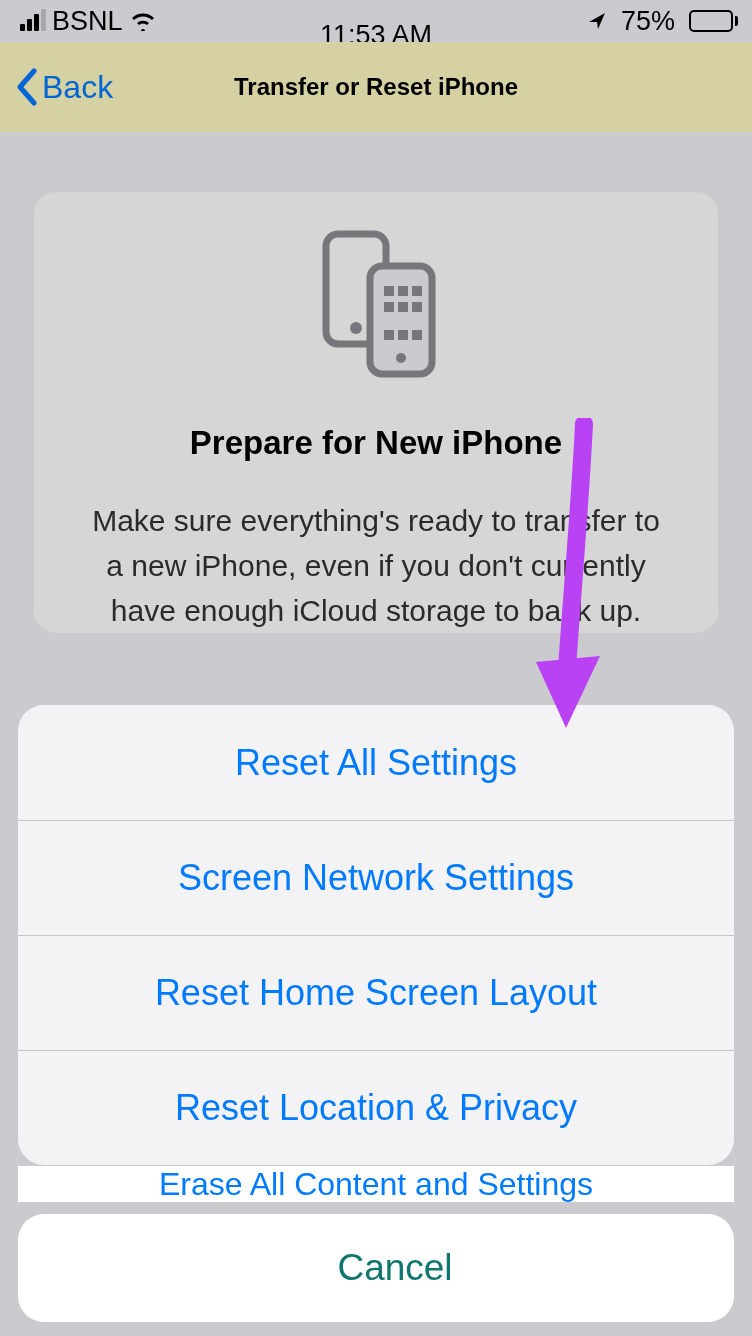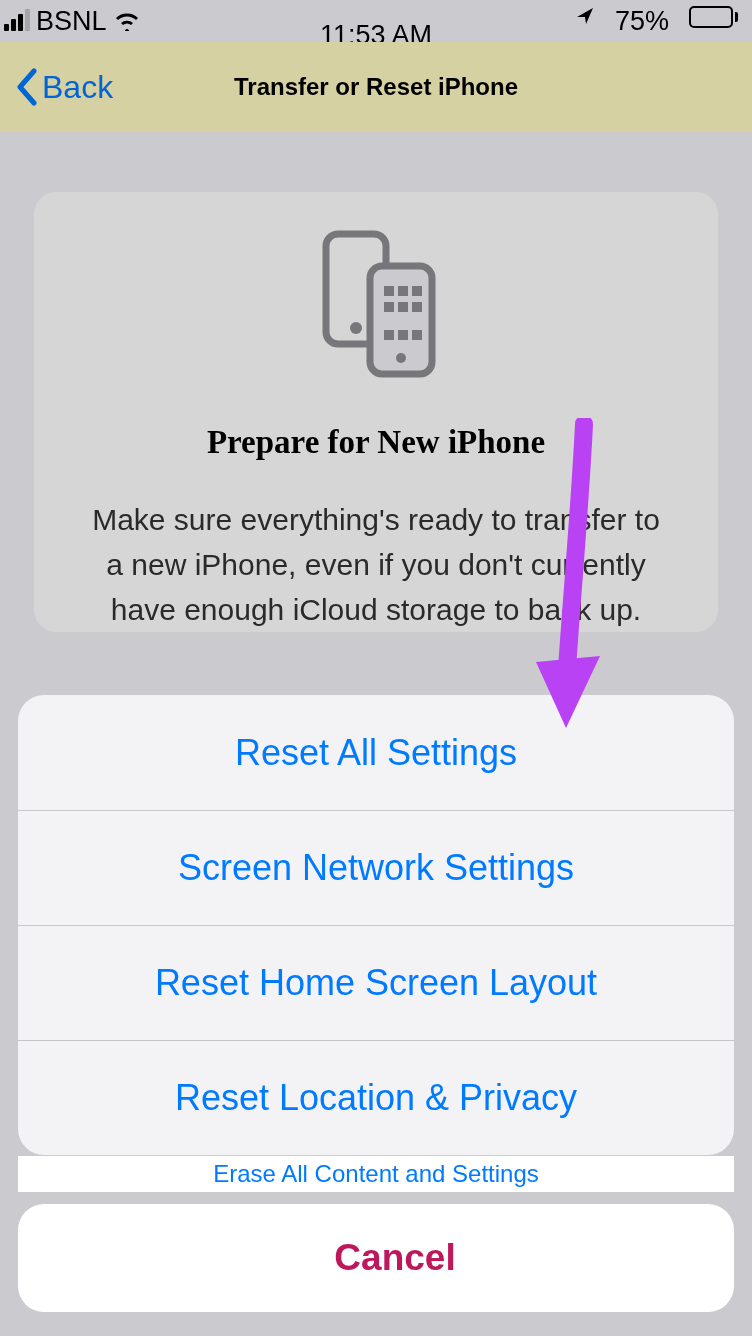--- a/index.html
+++ b/index.html
@@ -33,43 +33,43 @@
       right: 0;
       bottom: 0;
       background: #f2f2f7;
     }
     
     .status-bar {
       display: flex;
       justify-content: space-between;
       align-items: center;
       height: 42px;
-      padding: 0 14px 0 4px;
+      padding: 0 14px 0 20px;
       font-size: 27px;
       font-weight: 500;
       color: #000;
       background: #f2f2f7;
     }
     .status-left {
       display: flex;
       align-items: center;
       gap: 6px;
     }
     .status-center {
       position: absolute;
       left: 0;
       right: 0;
       text-align: center;
       pointer-events: none;
       margin-top: 28px;
     }
     .status-right {
       display: flex;
-      align-items: flex-start;
-      gap: 20px;
+      align-items: center;
+      gap: 14px;
     }
     .signal-bars {
       display: inline-flex;
       align-items: flex-end;
       gap: 2px;
       height: 20px;
     }
     .signal-bars span {
       width: 5px;
       background: #000;
@@ -142,33 +142,32 @@
       border-radius: 22px;
       padding: 36px 46px 0;
       text-align:center;
     }
     .phone-icon { margin: 0 auto 42px; width:120px; }
     .card-title {
       font-size: 33px;
       font-weight: 700;
       color:#000;
       margin-bottom: 36px;
-      font-family: Liberation Serif, serif;
     }
     .card-body {
       font-size: 30px;
       line-height: 1.5;
       color:#333;
     }
     
     .action-sheet-wrapper {
       position:absolute;
       left:18px;
       right:18px;
-      bottom:24px;
+      bottom:14px;
       z-index:10;
     }
     .action-group {
       background: rgba(245,245,247,0.96);
       border-radius: 26px;
       overflow: hidden;
       backdrop-filter: blur(20px);
     }
     .action-item {
       height: 115px;
@@ -179,37 +178,37 @@
       font-weight: 400;
       color:#007aff;
       border-top: 1px solid rgba(60,60,67,0.25);
     }
     .action-item:first-child { border-top:none; }
     .hidden-row {
       height: 36px;
       display:flex;
       align-items:center;
       justify-content:center;
-      font-size: 24px;
+      font-size: 32px;
       color:#007aff;
       background:#fff;
       margin-top: 1px;
       overflow:hidden;
     }
     .cancel-btn {
       margin-top: 12px;
       background:#fff;
       border-radius: 26px;
       height: 108px;
       display:flex;
       align-items:center;
       justify-content:center;
       font-size: 37px;
-      font-weight: 700;
-      color:#be185d;
+      font-weight: 400;
+      color:#0f766e;
       padding-left:38px;
     }
     
     .annotation-arrow {
       position:absolute;
       z-index:20;
       pointer-events:none;
       left: 528px;
       top: 418px;
     }

